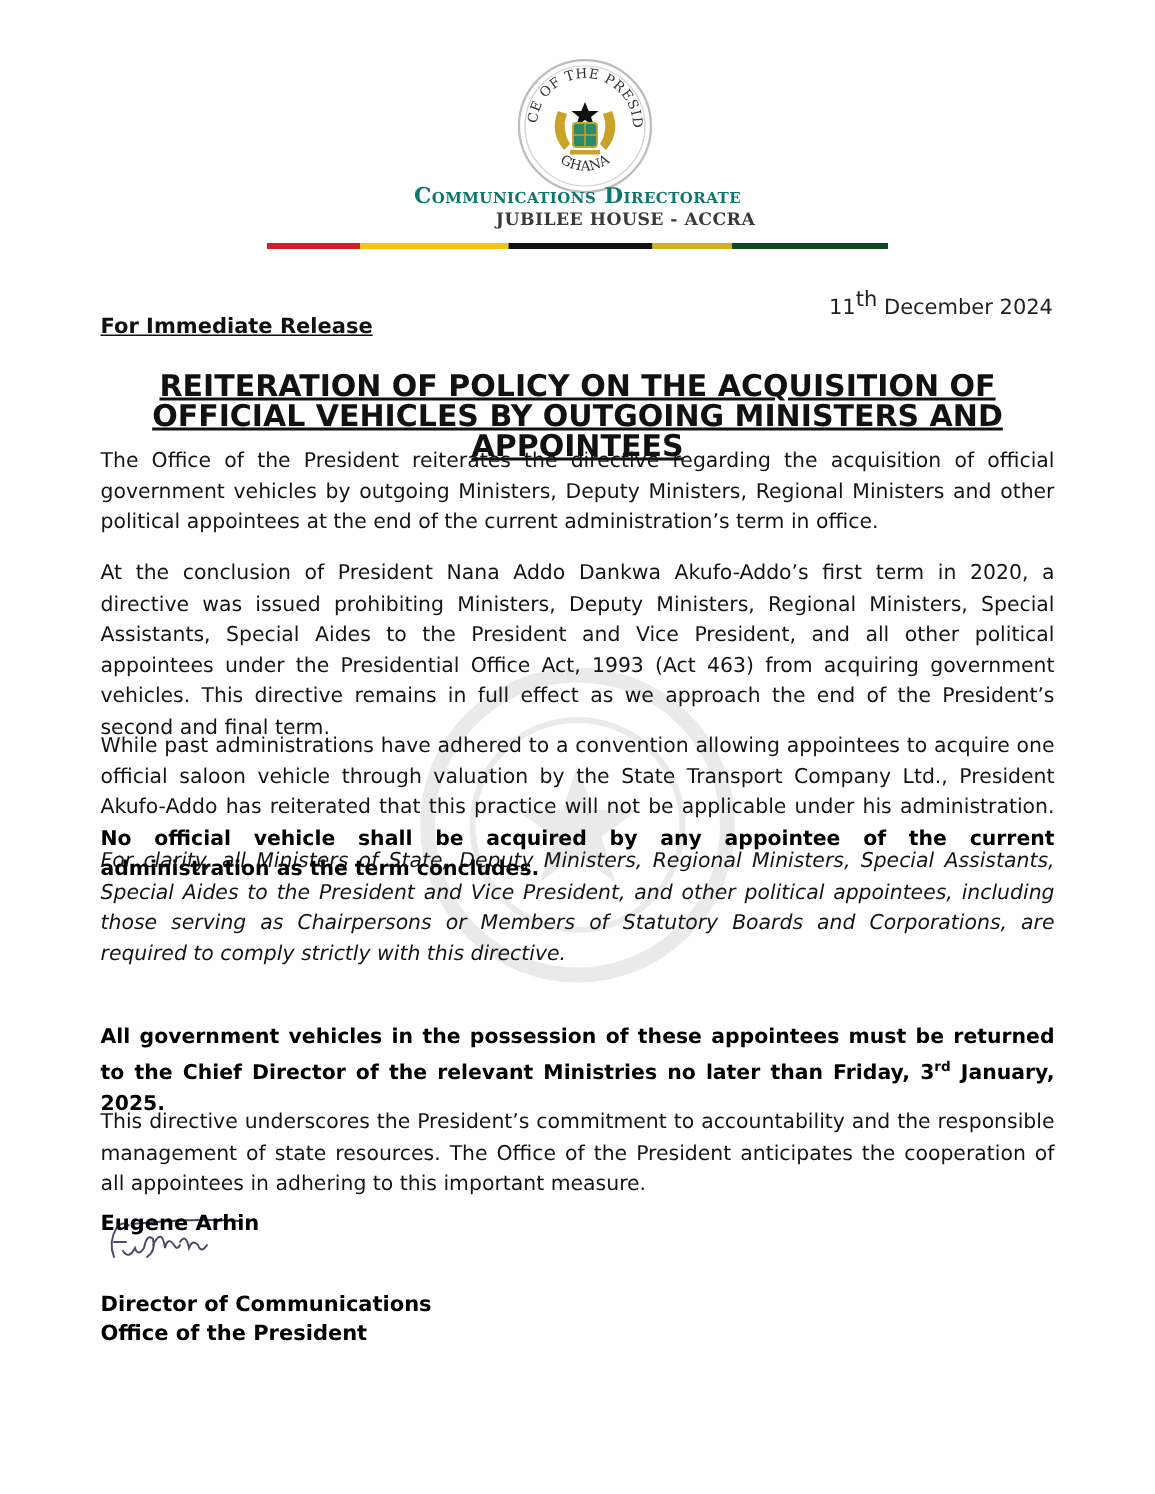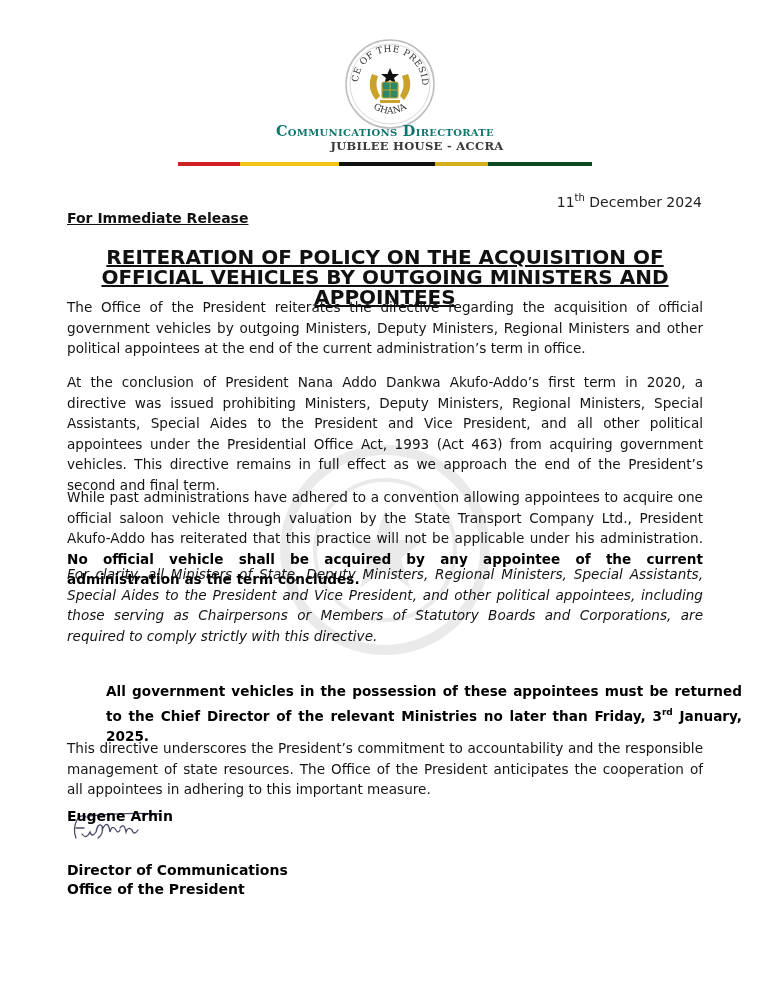--- a/index.html
+++ b/index.html
@@ -11,36 +11,36 @@
   .org-title { position: absolute; left: 0; width: 770px; top: 122px; text-align: center;
                font-family: "DejaVu Serif", serif; font-weight: bold; color: #0f766e;
                font-size: 14.5px; letter-spacing: 0.3px; font-variant: small-caps; }
   .org-sub { position: absolute; left: 0; width: 770px; top: 139px; text-align: center;
              font-family: "DejaVu Serif", serif; font-weight: bold; color: #3a3a3a;
              font-size: 11.5px; letter-spacing: 0.3px; padding-left: 32px; }
   .flag-rule { position: absolute; left: 178px; top: 162px; width: 414px; height: 4px; display: flex; }
   .flag-rule span { display: block; height: 100%; }
 
   .date { position: absolute; right: 68px; top: 192px; font-size: 14px; color: #222; }
-  .date sup { font-size: 10px; }
+  .date sup { font-size: 14px; }
 
   .release { position: absolute; left: 67px; top: 210px; font-size: 14px; font-weight: bold;
              text-decoration: underline; }
 
   .headline { position: absolute; left: 67px; width: 636px; top: 247px; text-align: center;
               font-size: 20px; font-weight: bold; text-decoration: underline; line-height: 20px; }
 
   .para { position: absolute; left: 67px; width: 636px; font-size: 13.6px; line-height: 20.5px;
           text-align: justify; color: #141414; }
   .para b { font-weight: bold; color: #000; }
   .p1 { top: 297px; }
   .p2 { top: 372px; }
   .p3 { top: 487px; }
   .p4 { top: 564px; font-style: italic; }
-  .p5 { top: 681px; font-weight: bold; color: #000; margin-left: 39px; }
+  .p5 { top: 681px; font-weight: bold; color: #000; }
   .p6 { top: 738px; }
   .p5 sup { font-size: 9px; }
 
   .signature { position: absolute; left: 68px; top: 808px; width: 100px; height: 38px; }
   .sig-name, .sig-title, .sig-office { position: absolute; left: 67px; font-size: 14px; font-weight: bold; color: #000; }
   .sig-name { top: 808px; }
   .sig-title { top: 862px; }
   .sig-office { top: 881px; }
 
   .watermark { position: absolute; left: 255px; top: 440px; width: 260px; height: 220px; opacity: 0.08; }

